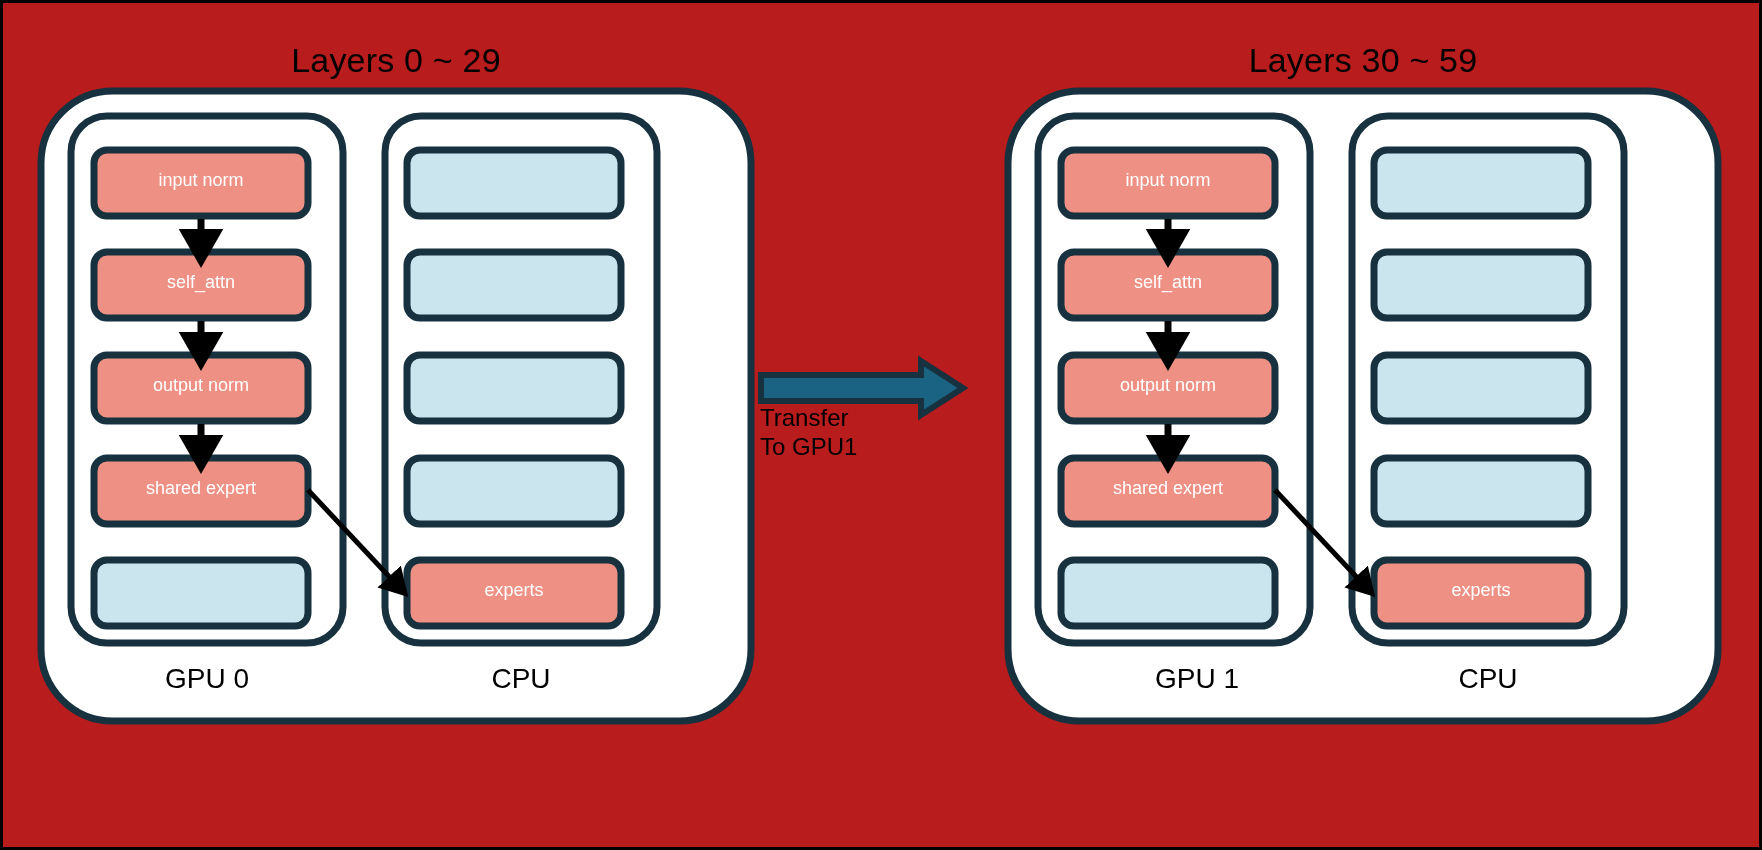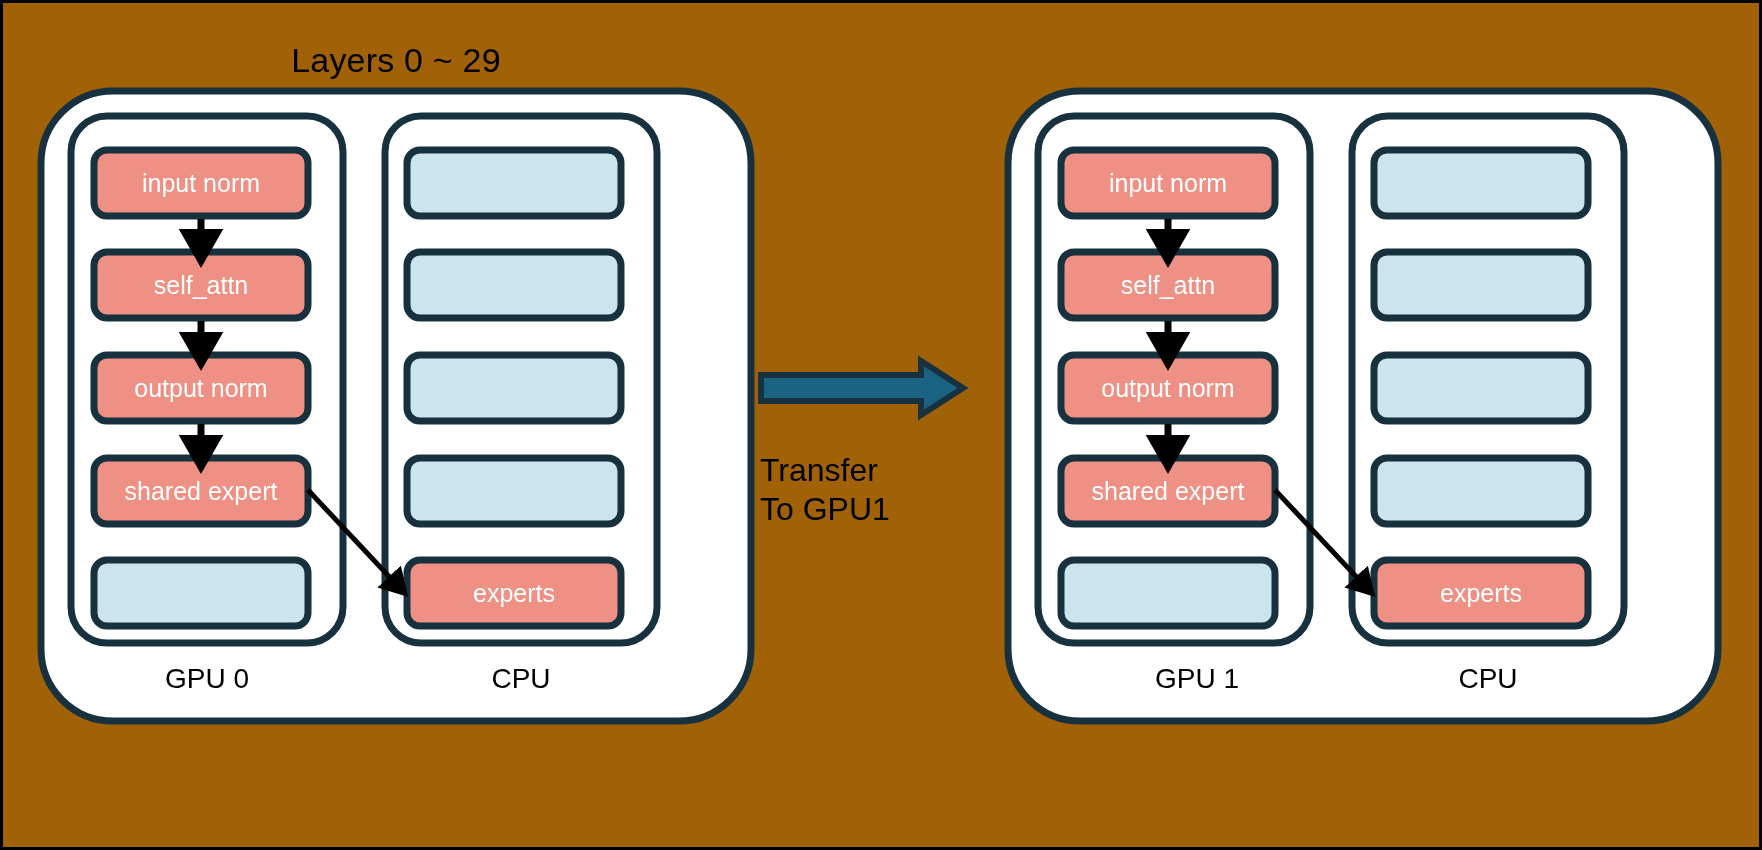--- a/index.html
+++ b/index.html
@@ -7,21 +7,21 @@
     padding: 0;
     background: #ffffff;
   }
   body {
     font-family: "Liberation Sans", sans-serif;
   }
   #canvas {
     position: relative;
     width: 1762px;
     height: 850px;
-    background: #a16207;
+    background: #b91c1c;
     overflow: hidden;
     box-sizing: border-box;
     border: 3px solid #000000;
     padding-left: 45px;
   }
   svg.diagram {
     position: absolute;
     left: 0;
     top: 0;
     width: 1762px;
@@ -38,34 +38,33 @@
   }
   .foot-label {
     position: absolute;
     font-size: 28px;
     color: #000000;
     white-space: nowrap;
     text-align: center;
   }
   .block-label {
     position: absolute;
-    font-size: 25px;
+    font-size: 18px;
     color: #ffffff;
     white-space: nowrap;
     text-align: center;
     line-height: 1;
   }
   .transfer-label {
     position: absolute;
-    font-size: 32px;
+    font-size: 24px;
     color: #000000;
     line-height: 1.22;
     white-space: nowrap;
     text-align: left;
-    margin-top: 48px;
   }
 </style>
 </head>
 <body>
 
 <div id="canvas">
 
   <svg class="diagram" viewBox="0 0 1762 850">
     <defs>
       <marker id="arrowhead-down" markerWidth="7" markerHeight="7" refX="2.6" refY="3.2" orient="auto" markerUnits="strokeWidth">
@@ -128,20 +127,21 @@
       <line x1="1165" y1="216" x2="1165" y2="244" stroke="#000000" stroke-width="7" marker-end="url(#arrowhead-down)"></line>
       <line x1="1165" y1="318" x2="1165" y2="347" stroke="#000000" stroke-width="7" marker-end="url(#arrowhead-down)"></line>
       <line x1="1165" y1="421" x2="1165" y2="450" stroke="#000000" stroke-width="7" marker-end="url(#arrowhead-down)"></line>
 
       <line x1="1272" y1="487" x2="1362" y2="583" stroke="#000000" stroke-width="5" marker-end="url(#arrowhead-diag)"></line>
     </g>
   </svg>
 
   <div class="panel-title" style="left:38px; top:38px; width:710px;">Layers 0 ~ 29</div>
 
+  <div class="panel-title" style="left:1005px; top:38px; width:710px;">Layers 30 ~ 59</div>
 
   <div class="block-label" style="left:91px; top:168px; width:214px;">input norm</div>
   <div class="block-label" style="left:91px; top:270px; width:214px;">self_attn</div>
   <div class="block-label" style="left:91px; top:373px; width:214px;">output norm</div>
   <div class="block-label" style="left:91px; top:476px; width:214px;">shared expert</div>
   <div class="block-label" style="left:91px; top:578px; width:214px;"></div>
 
   <div class="block-label" style="left:404px; top:168px; width:214px;"></div>
   <div class="block-label" style="left:404px; top:270px; width:214px;"></div>
   <div class="block-label" style="left:404px; top:373px; width:214px;"></div>

